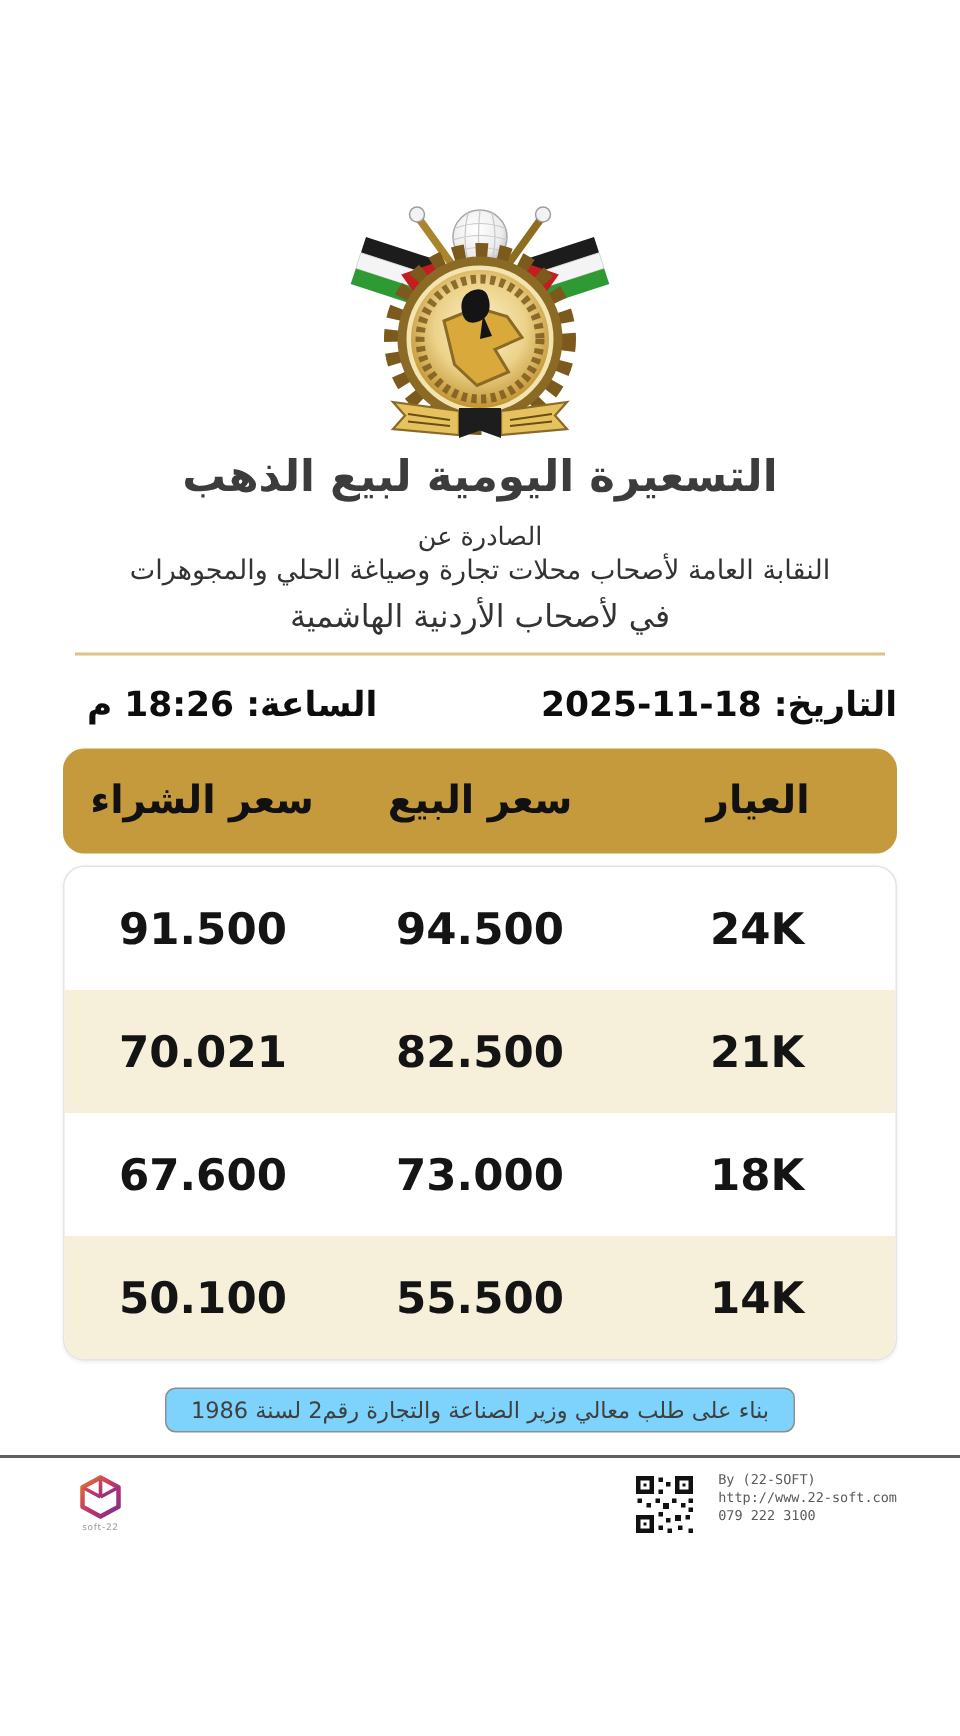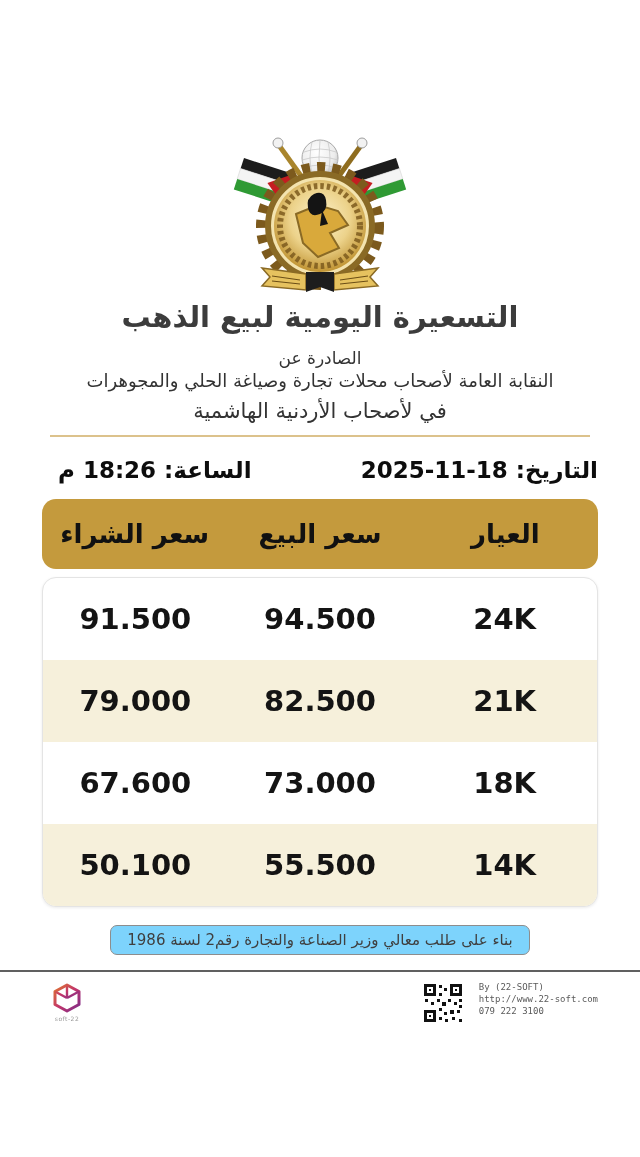--- a/index.html
+++ b/index.html
@@ -163,21 +163,21 @@
     </div>
     <div class="pt-body">
       <div class="pt-row">
         <div class="cell">24K</div>
         <div class="cell">94.500</div>
         <div class="cell">91.500</div>
       </div>
       <div class="pt-row alt">
         <div class="cell">21K</div>
         <div class="cell">82.500</div>
-        <div class="cell">79.000</div>
+        <div class="cell">70.021</div>
       </div>
       <div class="pt-row">
         <div class="cell">18K</div>
         <div class="cell">73.000</div>
         <div class="cell">67.600</div>
       </div>
       <div class="pt-row alt">
         <div class="cell">14K</div>
         <div class="cell">55.500</div>
         <div class="cell">50.100</div>

